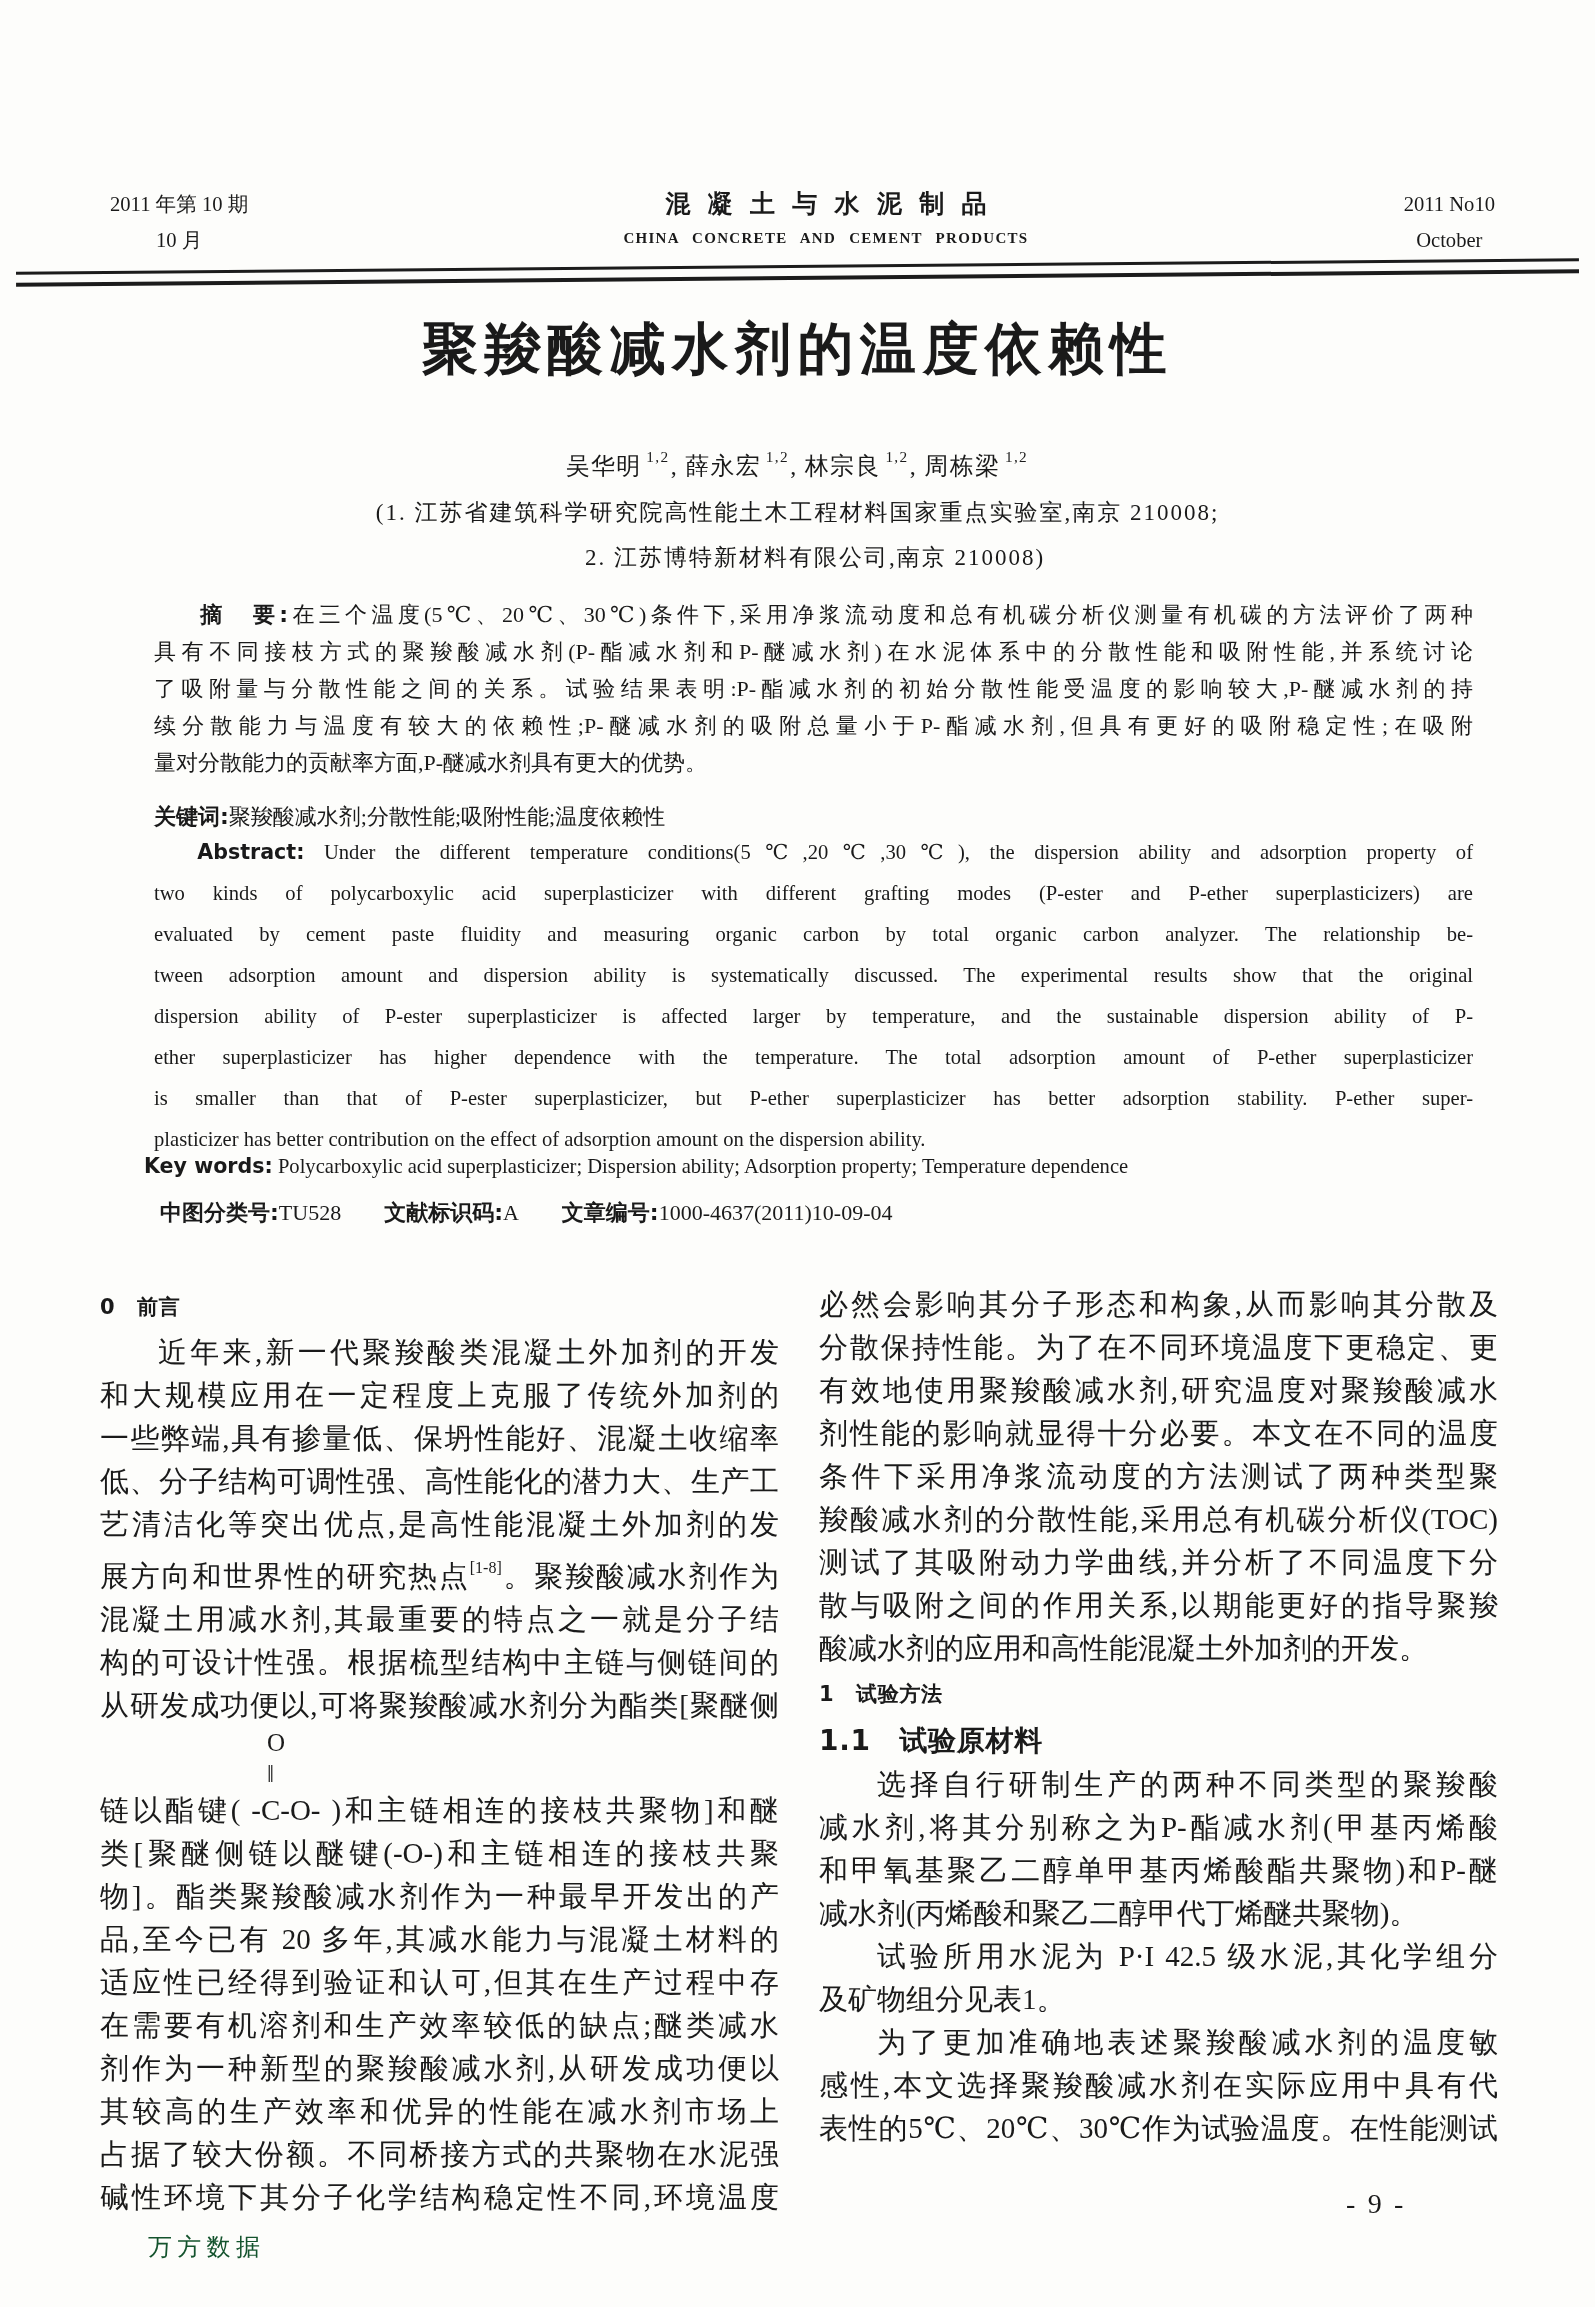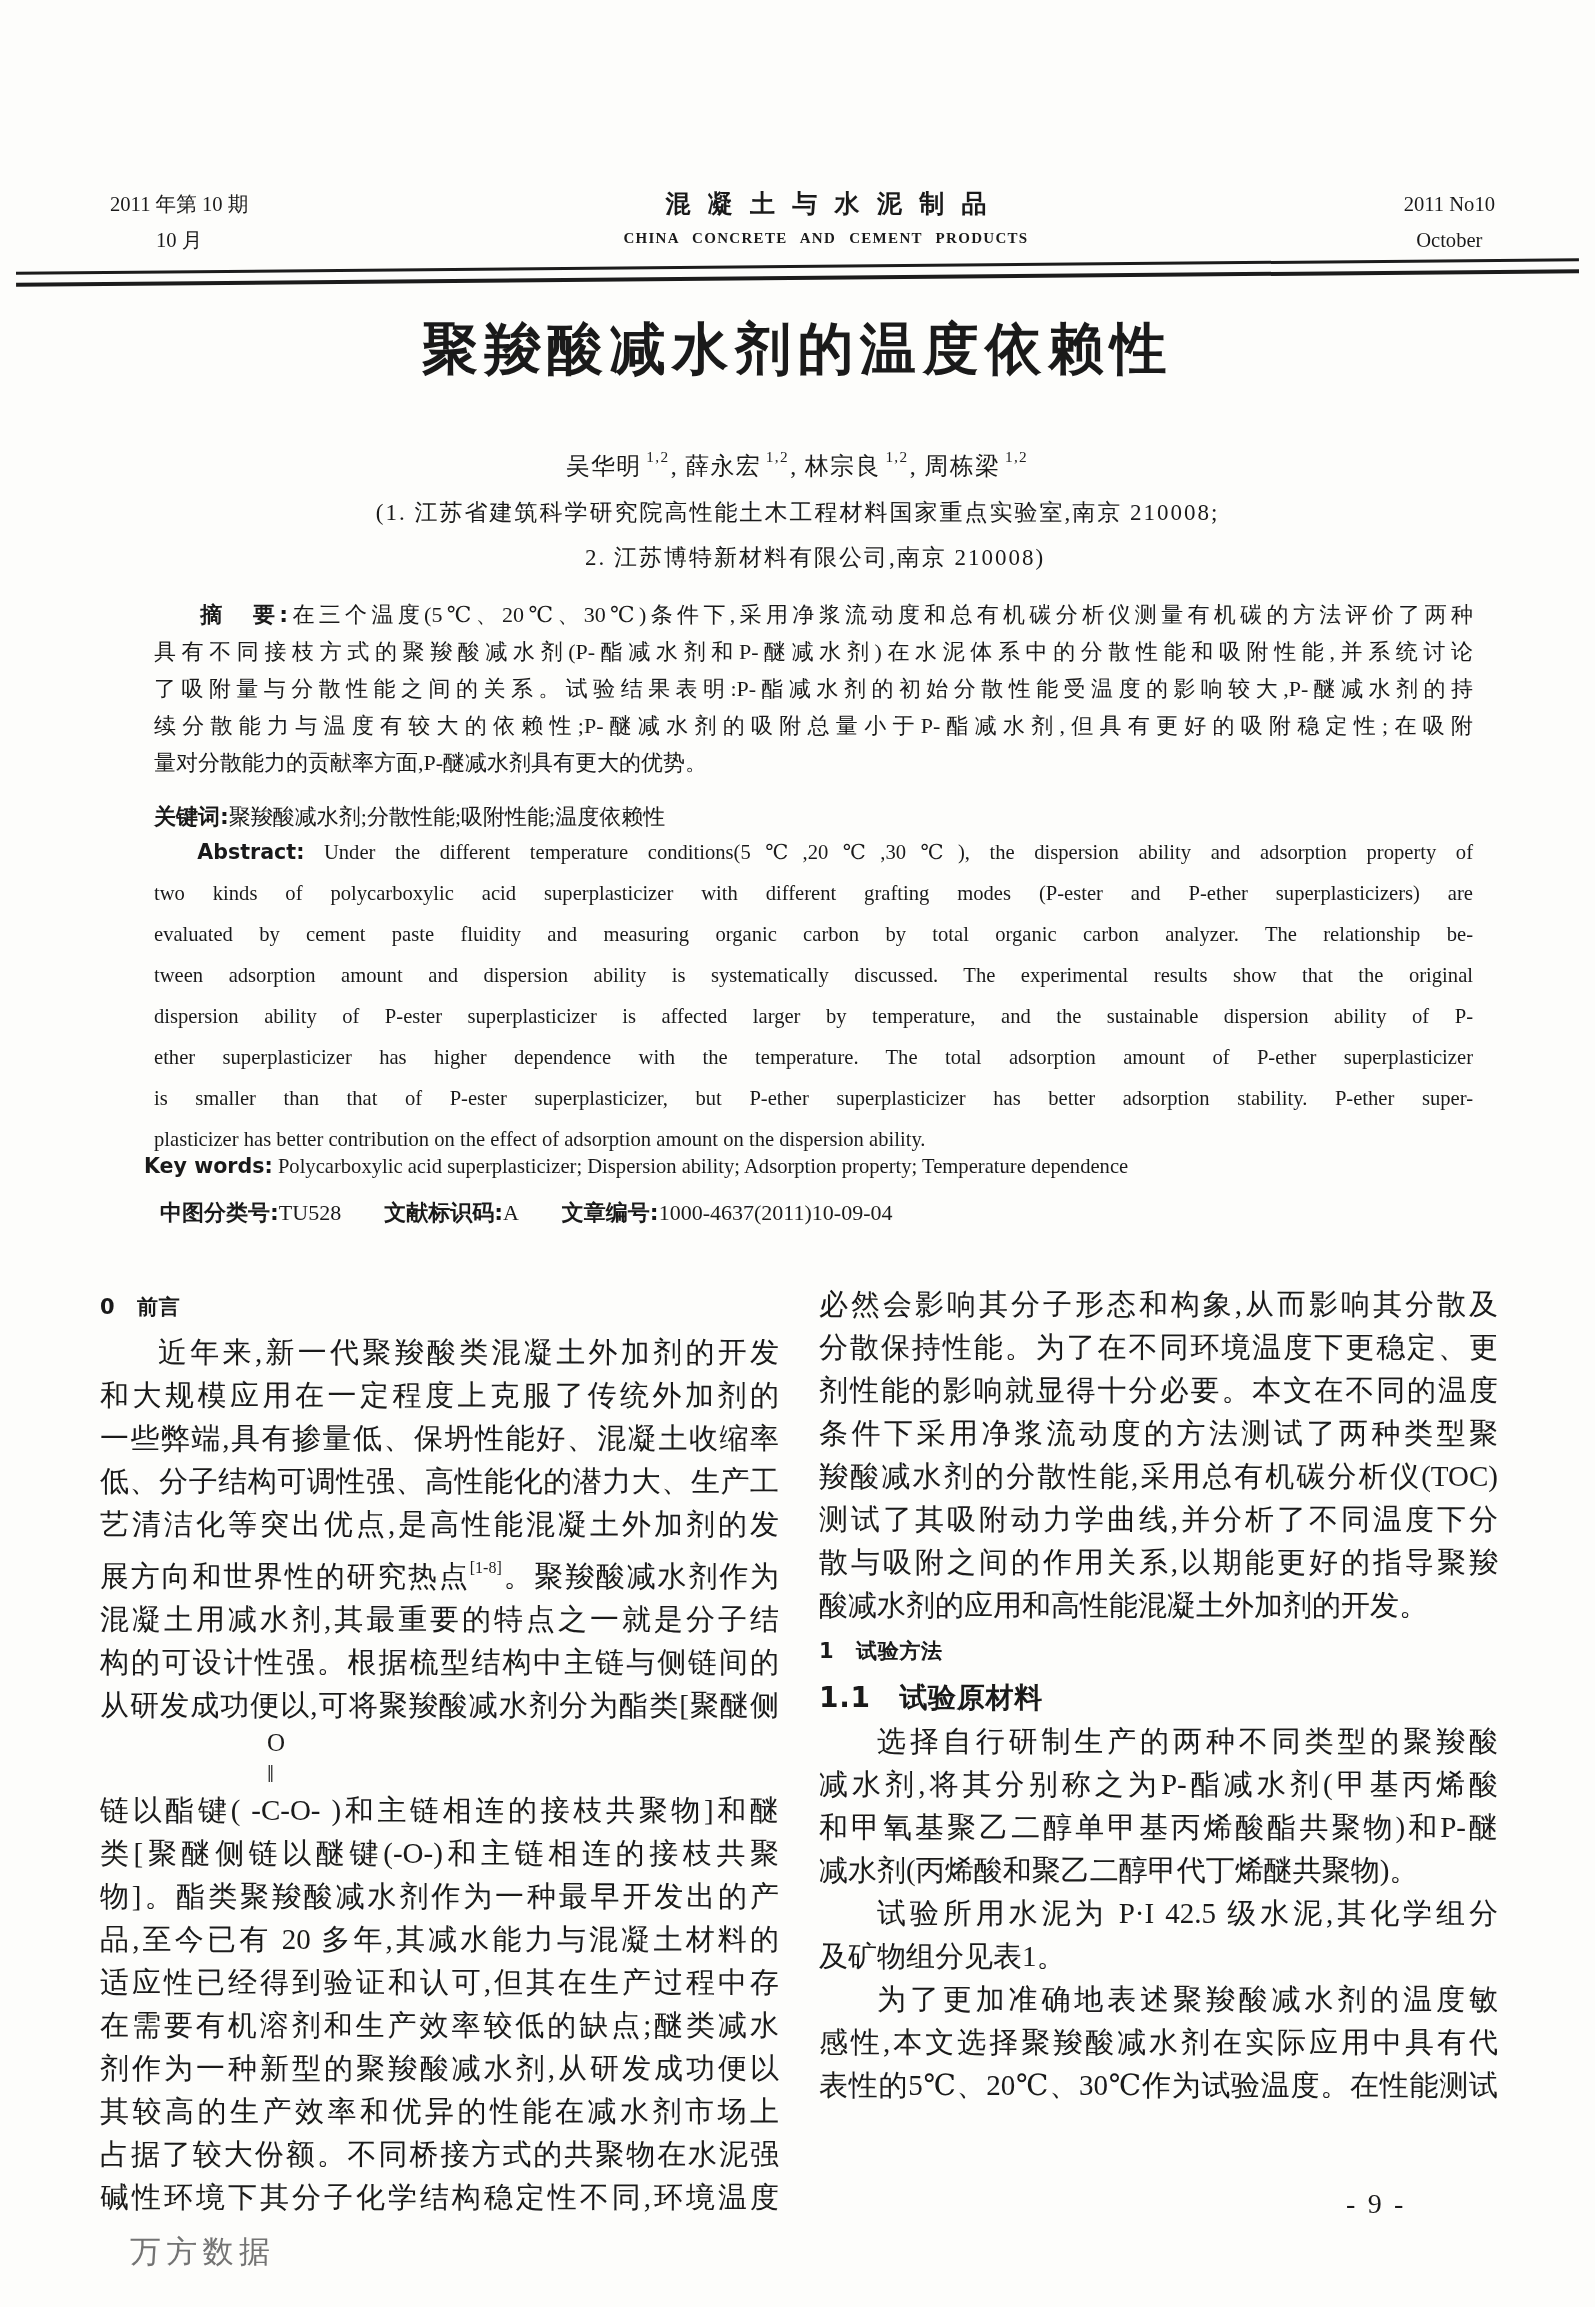--- a/index.html
+++ b/index.html
@@ -60,22 +60,22 @@
   .col .h1 { font-weight:bold; font-size:21px; line-height:48px; letter-spacing:0.7px;
              font-family:"DejaVu Sans","Liberation Sans",sans-serif; }
   .col .h2 { font-weight:bold; font-size:28px; line-height:45px; letter-spacing:0.7px;
              font-family:"DejaVu Sans","Liberation Sans",sans-serif; }
   .formula { padding-left:167px; line-height:31px; font-size:25px; text-align:left; }
   sup.cite { font-size:16px; vertical-align:13.3px; letter-spacing:0; }
 
   
   .page-num { position:absolute; top:2188px; left:1283px; width:186px; text-align:center;
               font-size:28px; letter-spacing:2.7px; }
-  .watermark { position:absolute; top:2231px; left:130px; font-size:31px;
-               color:#737373; letter-spacing:5.3px; }
+  .watermark { position:absolute; top:2231px; left:148px; font-size:24px;
+               color:#14532d; letter-spacing:5.3px; }
 </style>
 </head>
 <body>
 
 <div class="page">
 
   <div class="header">
     <div class="h-side">
       <div>2011 年第 10 期</div>
       <div>10 月</div>
@@ -163,20 +163,21 @@
       <div class="line fill">在需要有机溶剂和生产效率较低的缺点;醚类减水</div>
       <div class="line fill">剂作为一种新型的聚羧酸减水剂,从研发成功便以</div>
       <div class="line fill">其较高的生产效率和优异的性能在减水剂市场上</div>
       <div class="line fill">占据了较大份额。不同桥接方式的共聚物在水泥强</div>
       <div class="line fill">碱性环境下其分子化学结构稳定性不同,环境温度</div>
     </div>
 
     <div class="col">
       <div class="line fill">必然会影响其分子形态和构象,从而影响其分散及</div>
       <div class="line fill">分散保持性能。为了在不同环境温度下更稳定、更</div>
+      <div class="line fill">有效地使用聚羧酸减水剂,研究温度对聚羧酸减水</div>
       <div class="line fill">剂性能的影响就显得十分必要。本文在不同的温度</div>
       <div class="line fill">条件下采用净浆流动度的方法测试了两种类型聚</div>
       <div class="line fill">羧酸减水剂的分散性能,采用总有机碳分析仪(TOC)</div>
       <div class="line fill">测试了其吸附动力学曲线,并分析了不同温度下分</div>
       <div class="line fill">散与吸附之间的作用关系,以期能更好的指导聚羧</div>
       <div class="line">酸减水剂的应用和高性能混凝土外加剂的开发。</div>
       <div class="h1">1　试验方法</div>
       <div class="h2">1.1　试验原材料</div>
       <div class="line fill indent">选择自行研制生产的两种不同类型的聚羧酸</div>
       <div class="line fill">减水剂,将其分别称之为P-酯减水剂(甲基丙烯酸</div>

